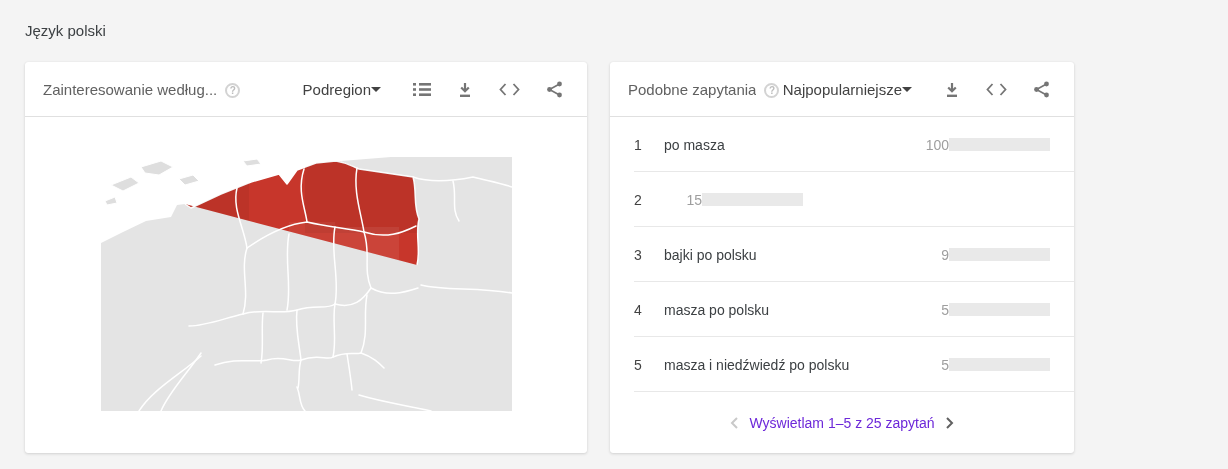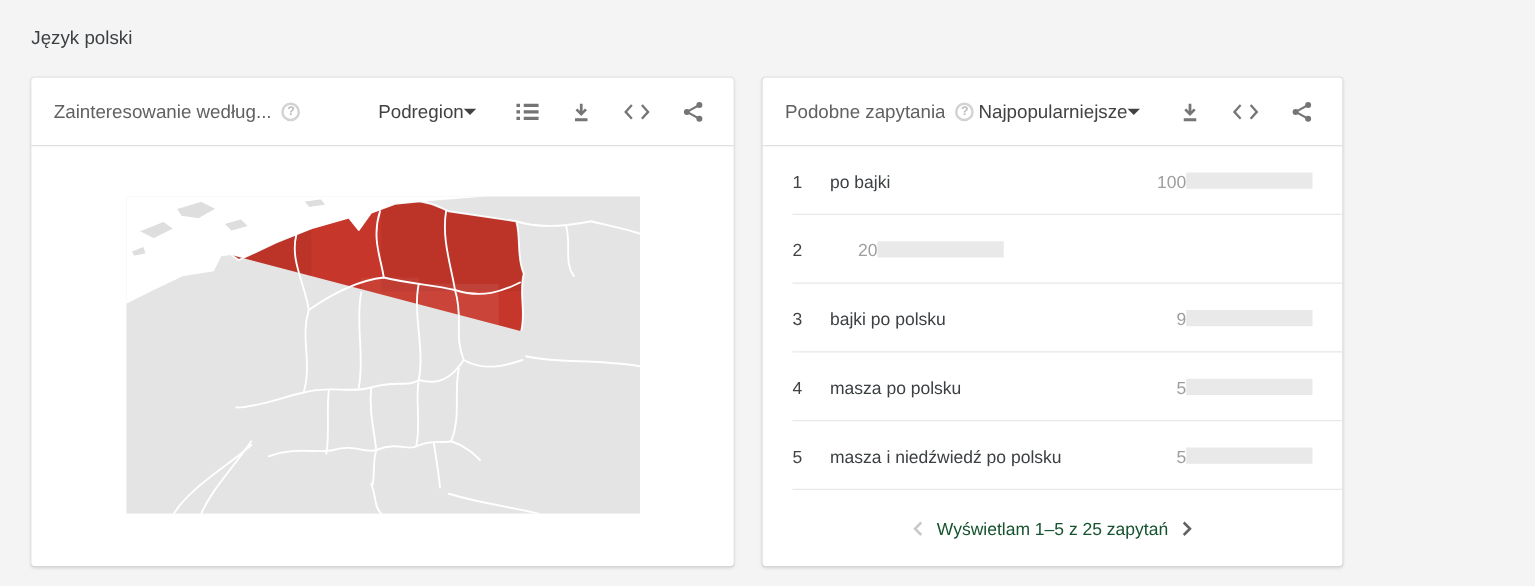--- a/index.html
+++ b/index.html
@@ -18,41 +18,41 @@
   .card{
     background:#fff;border-radius:3px;height:391px;
     box-shadow:0 1px 3px rgba(0,0,0,.14),0 0 1px rgba(0,0,0,.08);
   }
   .card.interest{width:562px}
   .card.queries{width:464px;display:flex;flex-direction:column}
   .card-header{
     height:55px;display:flex;align-items:center;flex-shrink:0;
     padding:0 24px 0 18px;border-bottom:1px solid #e0e0e0;
   }
-  .hdr-title-group{flex:1;display:flex;align-items:center;min-width:0}
+  .hdr-title-group{flex:1;display:flex;align-items:flex-end;min-width:0}
   .hdr-title{font-size:15px;color:#616161;white-space:nowrap;overflow:hidden}
   .help-icon{
     width:15px;height:15px;border:2px solid #d3d3d3;border-radius:50%;
     color:#bdbdbd;font-size:10px;font-weight:bold;flex-shrink:0;
     display:flex;align-items:center;justify-content:center;margin-left:8px;cursor:pointer;
   }
   .dropdown{display:flex;align-items:center;font-size:15px;color:#424242;cursor:pointer;white-space:nowrap}
   .caret{width:0;height:0;border-left:5px solid transparent;border-right:5px solid transparent;border-top:5px solid #424242}
   .hdr-icons{display:flex;align-items:center;gap:26px;margin-left:32px;flex-shrink:0}
   .icon-btn{display:flex;align-items:center;justify-content:center;cursor:pointer;background:none;border:none;padding:0}
   .map-wrap{padding-top:40px;display:flex;justify-content:center}
   
   .qrow{height:55px;display:flex;align-items:center;padding:0 24px;position:relative;cursor:pointer}
   .qrow::after{content:"";position:absolute;left:24px;right:0;bottom:0;height:1px;background:#e8e8e8}
   .qrank{width:30px;font-size:14px;color:#424242;flex-shrink:0}
   .qtext{flex:1;font-size:14px;color:#3c4043;white-space:nowrap;overflow:hidden}
   .qvalue{width:38px;text-align:right;font-size:14px;color:var(--value-gray);flex-shrink:0}
   .qbar{width:101px;height:13px;background:var(--bar-track);flex-shrink:0;overflow:hidden}
   .qbar-fill{height:100%;background:var(--accent-red)}
-  .qfooter{flex:1;display:flex;align-items:center;justify-content:center;gap:8px;font-size:14px;color:#14532d}
+  .qfooter{flex:1;display:flex;align-items:center;justify-content:center;gap:8px;font-size:14px;color:#6d28d9}
   .pg-btn{background:none;border:none;padding:2px;display:flex;align-items:center;cursor:pointer}
 </style>
 </head>
 <body>
 
 <div class="page-title">Język polski</div>
 
 <div class="cards">
 
   <div class="card interest">
@@ -203,27 +203,27 @@
                 <circle cx="3.5" cy="8.5" r="2.4"></circle>
                 <circle cx="13.5" cy="14" r="2.4"></circle>
               </g>
           </svg>
         </button>
       </div>
     </div>
 
     <div class="qrow">
       <span class="qrank">1</span>
-      <span class="qtext">po bajki</span>
+      <span class="qtext">po masza</span>
       <span class="qvalue">100</span>
       <span class="qbar"><span class="qbar-fill" style="width: 100%;"></span></span>
     </div>
     <div class="qrow">
       <span class="qrank">2</span>
-      <span class="qvalue">20</span>
+      <span class="qvalue">15</span>
       <span class="qbar"><span class="qbar-fill" style="width: 10%;"></span></span>
     </div>
     <div class="qrow">
       <span class="qrank">3</span>
       <span class="qtext">bajki po polsku</span>
       <span class="qvalue">9</span>
       <span class="qbar"><span class="qbar-fill" style="width: 9%;"></span></span>
     </div>
     <div class="qrow">
       <span class="qrank">4</span>

